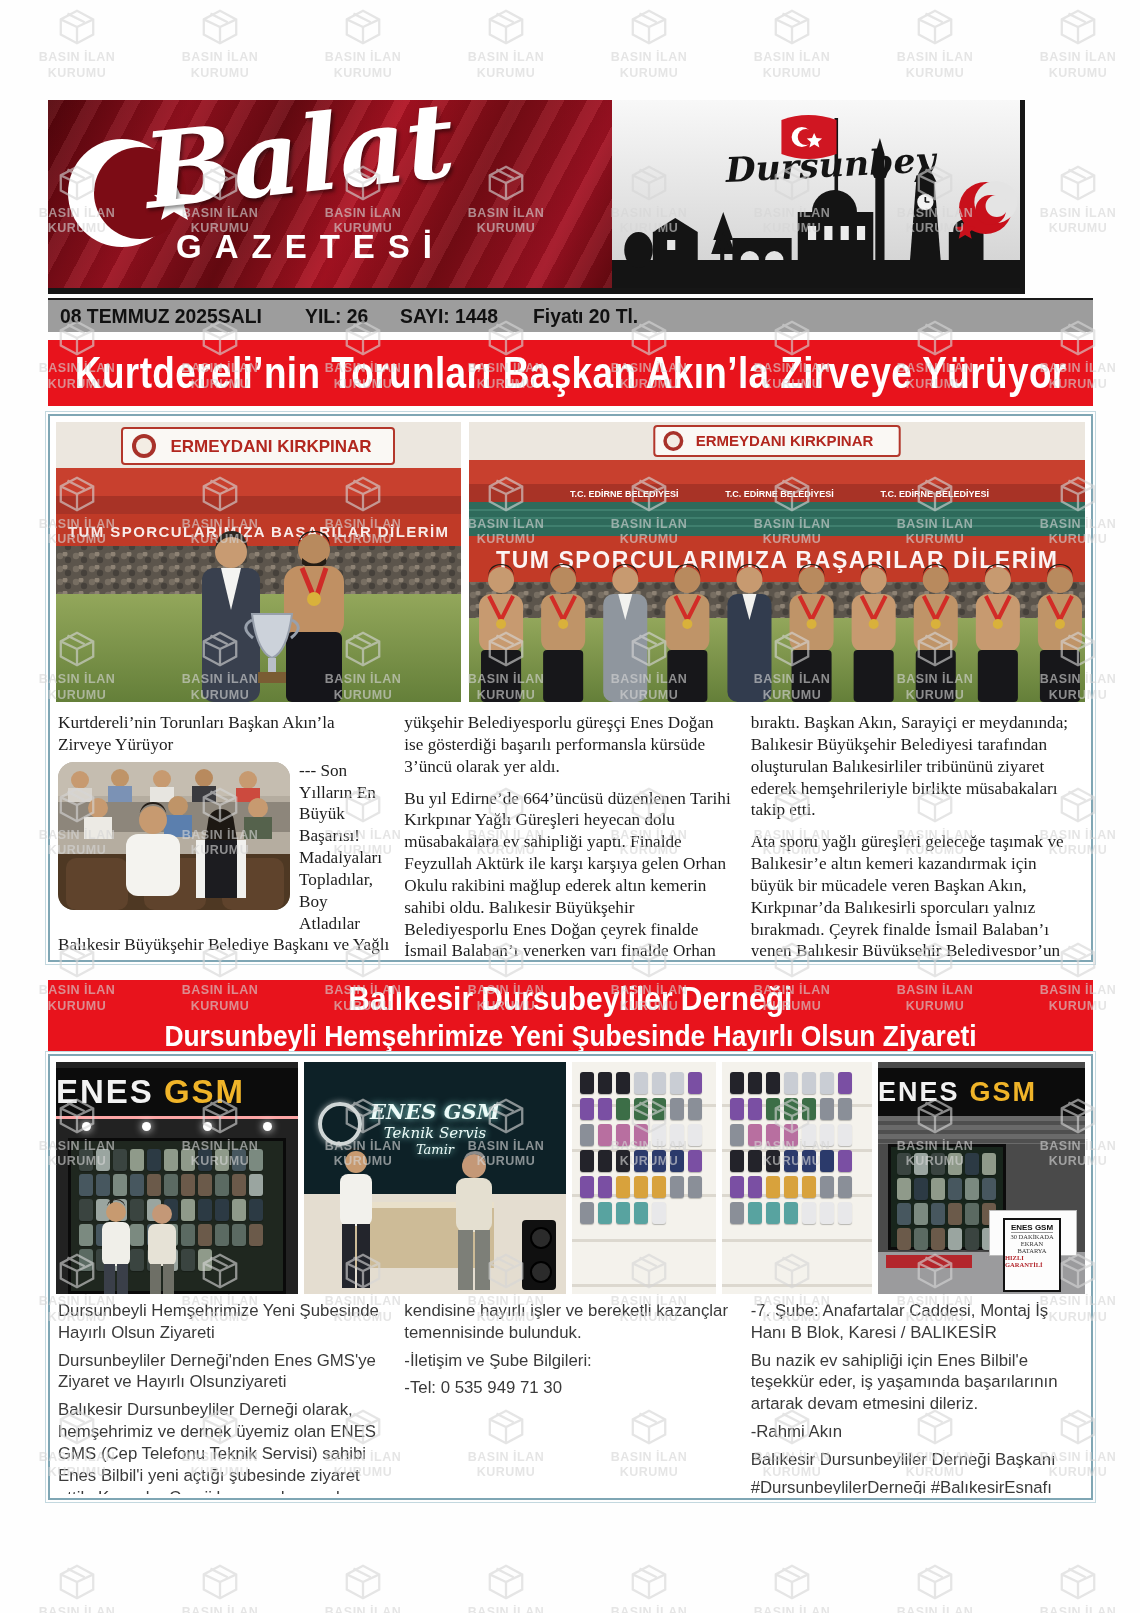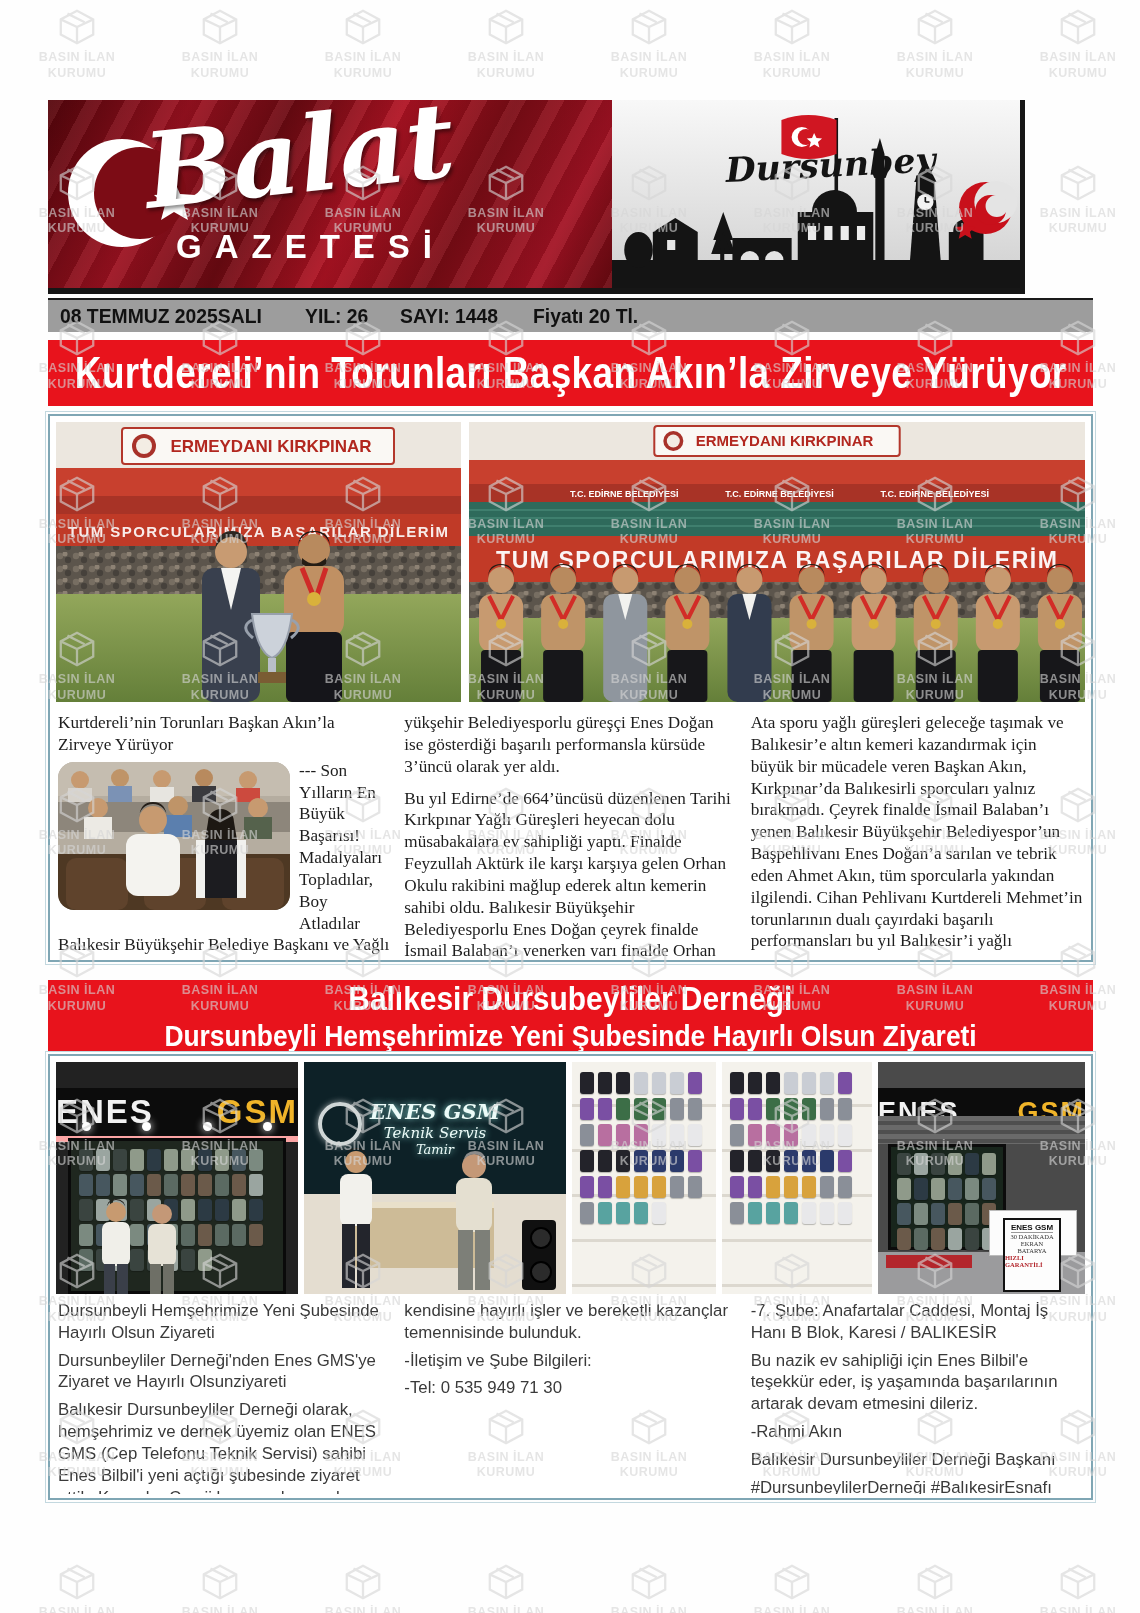--- a/index.html
+++ b/index.html
@@ -73,21 +73,21 @@
 
   
   .shopstrip{display:flex;gap:6px;padding:6px 6px 4px;box-sizing:border-box;height:240px;}
   .shop{position:relative;overflow:hidden;height:232px;background:#222;}
   .s1{flex:0 0 242px;}
   .s2{flex:0 0 262px;}
   .s3{flex:0 0 144px;background:#f1efe9;}
   .s4{flex:0 0 150px;background:#f1efe9;}
   .s5{flex:1;background:#4a4a4a;}
   .gsm-sign{position:absolute;left:0;right:0;top:6px;height:48px;background:#0c0c0c;
-            display:flex;align-items:center;justify-content:space-between;gap:10px;border-bottom:6px solid #fca5a5;margin-top:20px;}
+            display:flex;align-items:center;justify-content:flex-start;gap:10px;border-bottom:3px solid #fca5a5;}
   .gsm-sign .enes{color:#f2f2f2;font-weight:bold;font-size:33px;letter-spacing:2px;}
   .gsm-sign .gsm{color:#f0b429;font-weight:bold;font-size:33px;letter-spacing:2px;}
   .s5 .gsm-sign .enes,.s5 .gsm-sign .gsm{font-size:27px;}
   .lights{position:absolute;top:60px;left:0;right:0;display:flex;justify-content:space-around;}
   .lights i{width:9px;height:9px;border-radius:50%;background:#fff;box-shadow:0 0 8px #fff;}
   .window1{position:absolute;left:12px;right:12px;top:76px;bottom:0;background:#1f271f;
            border:3px solid #0a0a0a;display:flex;flex-wrap:wrap;gap:3px;padding:8px;box-sizing:border-box;
            align-content:flex-start;}
   .figs1{position:absolute;left:30px;bottom:0;width:110px;height:96px;}
   .neon{position:absolute;left:0;right:0;top:0;height:132px;background:#0d2127;
@@ -412,20 +412,21 @@
           </svg>
         </span>
         <span>--- Son Yılların En Büyük Başarısı! Madalyaları Topladılar, Boy Atladılar Balıkesir Büyükşehir Belediye Başkanı ve Yağlı</span>
         
       </div>
       <div class="col">
         <p>yükşehir Belediyesporlu güreşçi Enes Doğan ise gösterdiği başarılı performansla kürsüde 3’üncü olarak yer aldı.</p>
         <p>Bu yıl Edirne’de 664’üncüsü düzenlenen Tarihi Kırkpınar Yağlı Güreşleri heyecan dolu müsabakalara ev sahipliği yaptı. Finalde Feyzullah Aktürk ile karşı karşıya gelen Orhan Okulu rakibini mağlup ederek altın kemerin sahibi oldu. Balıkesir Büyükşehir Belediyesporlu Enes Doğan çeyrek finalde İsmail Balaban’ı yenerken yarı finalde Orhan Okulu engelini geçemedi ve 3’üncü oldu. Balıkesir Büyükşehir Belediye Başkanı ve Yağlı Güreş Birliği Başkanı Ahmet Akın’ın da anbean takip ettiği Tarihi Kırkpınar Yağlı Güreşleri’nde Balıkesir Büyükşehir Belediyespor, takım halinde çok sayıda madalya toplayan ve en çok pehlivan kategorisi yükselten il olarak Kırkpınar’ı geride</p>
       </div>
       <div class="col">
+        <p>bıraktı. Başkan Akın, Sarayiçi er meydanında; Balıkesir Büyükşehir Belediyesi tarafından oluşturulan Balıkesirliler tribününü ziyaret ederek hemşehrileriyle birlikte müsabakaları takip etti.</p>
         <p>Ata sporu yağlı güreşleri geleceğe taşımak ve Balıkesir’e altın kemeri kazandırmak için büyük bir mücadele veren Başkan Akın, Kırkpınar’da Balıkesirli sporcuları yalnız bırakmadı. Çeyrek finalde İsmail Balaban’ı yenen Balıkesir Büyükşehir Belediyespor’un Başpehlivanı Enes Doğan’a sarılan ve tebrik eden Ahmet Akın, tüm sporcularla yakından ilgilendi. Cihan Pehlivanı Kurtdereli Mehmet’in torunlarının dualı çayırdaki başarılı performansları bu yıl Balıkesir’i yağlı güreşlerde ön plana çıkardı.  devamı 3'de</p>
       </div>
     </div>
   </section>
 
   <div class="headline2">
     <span class="l1">Balıkesir Dursubeyliler Derneği</span>
     <span class="l2">Dursunbeyli Hemşehrimize Yeni Şubesinde Hayırlı Olsun Ziyareti</span>
   </div>
 

